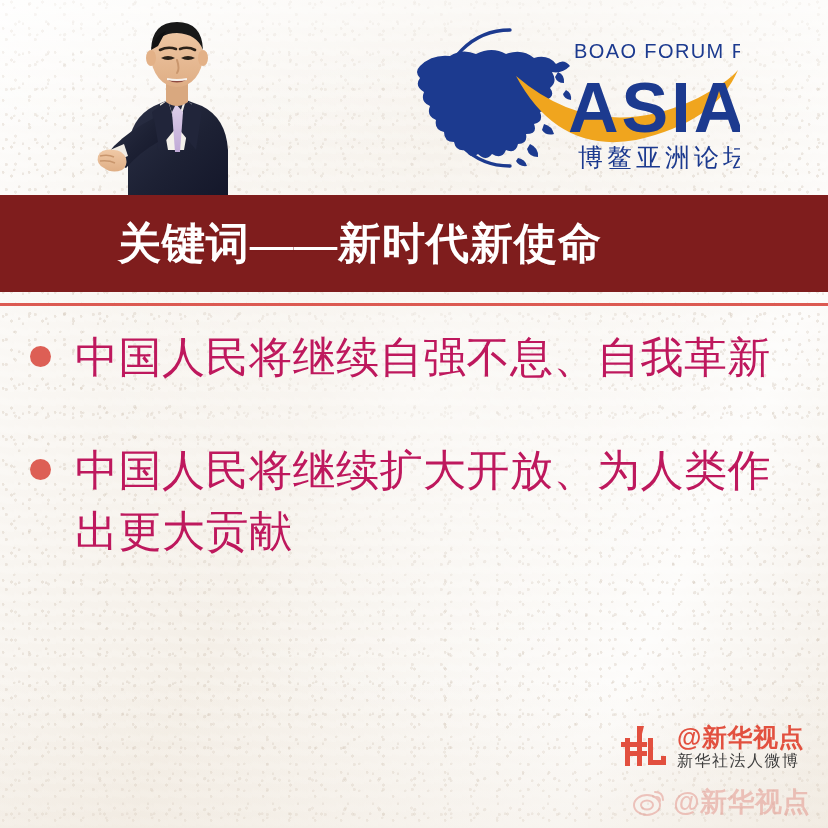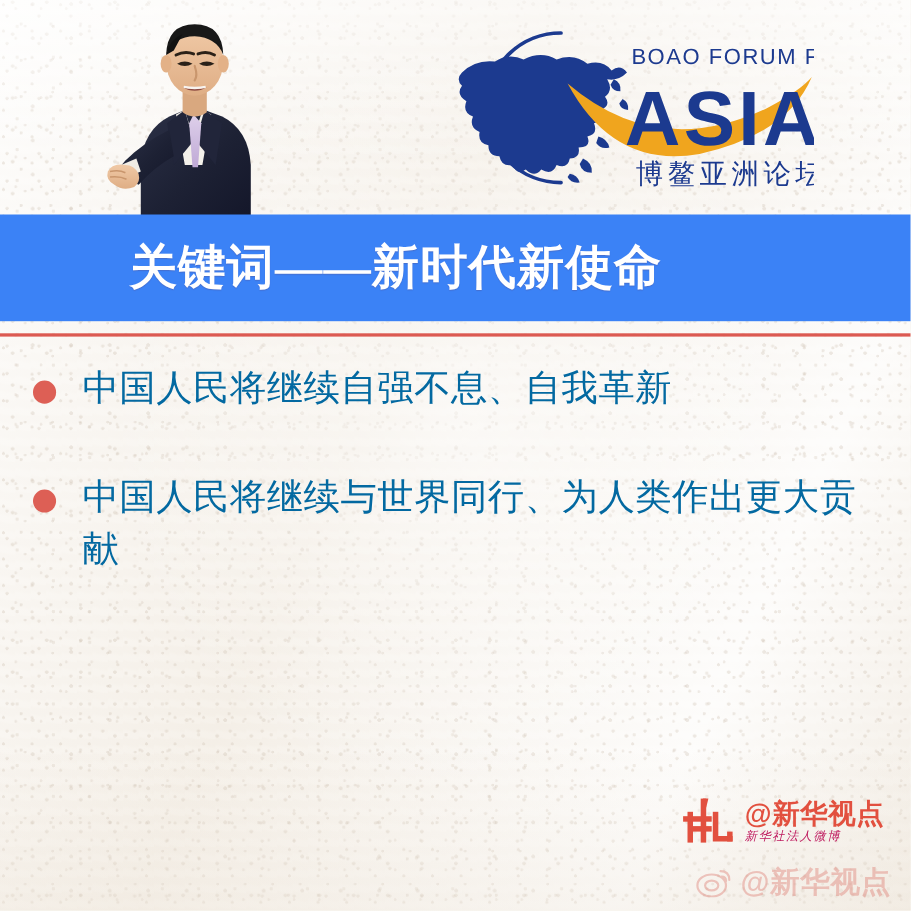--- a/index.html
+++ b/index.html
@@ -76,21 +76,21 @@
   }
   .boao-logo svg { display: block; width: 100%; height: 100%; }
 
   
   .title-banner {
     position: absolute;
     left: 0;
     top: 195px;
     width: 828px;
     height: 97px;
-    background: #3b82f6;
+    background: #7f1d1d;
     display: flex;
     align-items: center;
   }
   .title-text {
     margin-left: 118px;
     color: #ffffff;
     font-size: 43px;
     font-weight: bold;
     letter-spacing: 1px;
     line-height: 1;
@@ -125,25 +125,25 @@
     flex: 0 0 auto;
     width: 21px;
     height: 21px;
     border-radius: 50%;
     background: #dd5f55;
     margin-top: 16px;
     margin-right: 24px;
   }
   .bullet-text {
     flex: 1 1 auto;
-    color: #0369a1;
-    font-size: 33px;
+    color: #be185d;
+    font-size: 43px;
     line-height: 1.42;
     letter-spacing: 0.5px;
-    font-family: Liberation Sans, sans-serif;
+    font-family: Liberation Mono, monospace;
   }
 
   
   .xinhua-badge {
     position: absolute;
     right: 24px;
     bottom: 58px;
     display: flex;
     align-items: center;
     gap: 8px;
@@ -161,25 +161,24 @@
   }
   .xinhua-main {
     color: #e2503f;
     font-size: 25px;
     font-weight: bold;
     letter-spacing: 0.5px;
     font-family: "Liberation Sans", sans-serif;
   }
   .xinhua-sub {
     margin-top: 3px;
-    color: #be185d;
-    font-size: 11px;
+    color: #404040;
+    font-size: 16px;
     letter-spacing: 1.5px;
     font-family: "Liberation Sans", sans-serif;
-    font-style: italic;
   }
 
   
   .weibo-watermark {
     position: absolute;
     right: 18px;
     bottom: 8px;
     display: flex;
     align-items: center;
     gap: 7px;
@@ -301,21 +300,21 @@
 
     <div class="bullet-item">
       <span class="bullet-dot"></span>
       <span class="bullet-text">中国人民将继续自强不息、自我革新</span>
     </div>
 
 
 
     <div class="bullet-item">
       <span class="bullet-dot"></span>
-      <span class="bullet-text">中国人民将继续与世界同行、为人类作出更大贡献</span>
+      <span class="bullet-text">中国人民将继续扩大开放、为人类作出更大贡献</span>
     </div>
   </div>
 
   <div class="xinhua-badge">
     <div class="xinhua-mark">
       <svg viewBox="0 0 52 46" xmlns="http://www.w3.org/2000/svg" aria-hidden="true">
         <g fill="#e2503f">
           <rect x="20" y="2" width="5" height="40"></rect>
           <rect x="8" y="14" width="5" height="28"></rect>
           <rect x="31" y="14" width="5" height="22"></rect>

